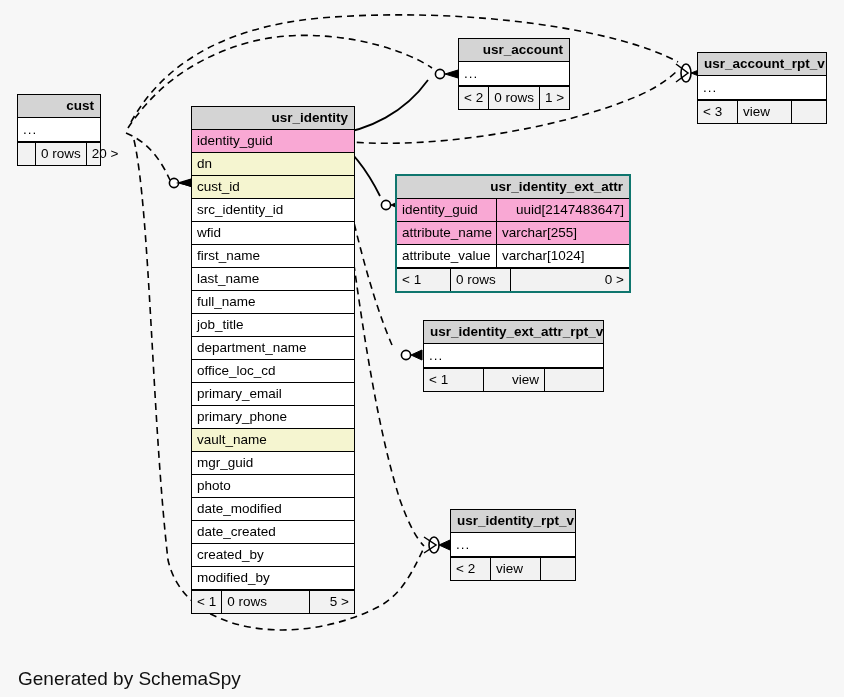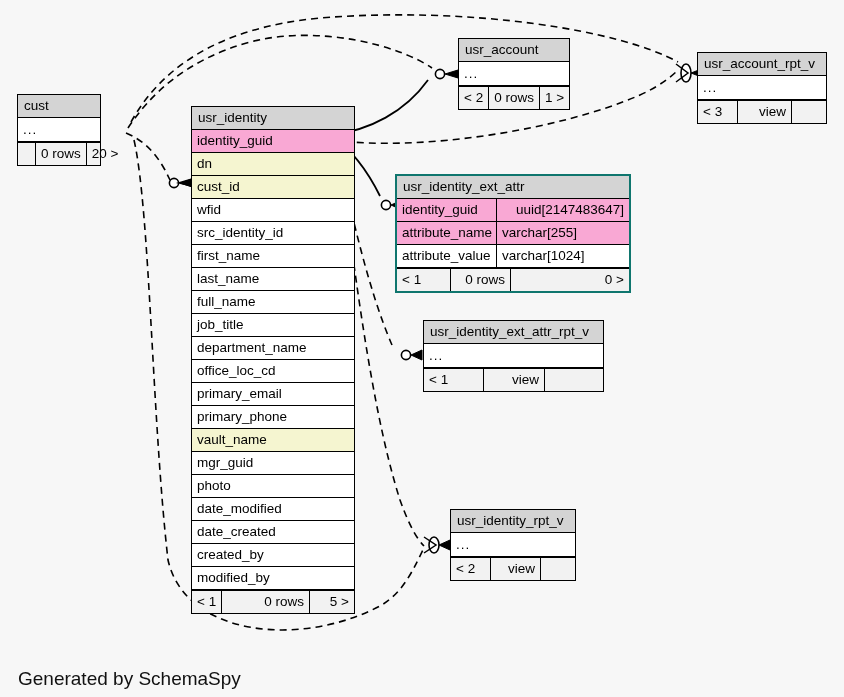--- a/index.html
+++ b/index.html
@@ -19,24 +19,25 @@
     background:#fff;
     box-sizing:border-box;
     font-size:13.5px;
     color:#000;
   }
   .entity.thick{border:2px solid #0f766e;}
 
   .ent-title{
     background:#d4d4d4;
     border-bottom:1px solid #000;
-    text-align:left;
+    text-align:right;
     padding:3px 6px 4px 6px;
     line-height:15px;
     white-space:nowrap;
+    font-weight:bold;
   }
   .row{
     display:flex;
     border-bottom:1px solid #000;
     line-height:15px;
     min-height:22px;
     box-sizing:border-box;
   }
   .row:last-child{border-bottom:none;}
   .row .cname{
@@ -63,21 +64,21 @@
     line-height:15px;
     min-height:22px;
     box-sizing:border-box;
   }
   .foot div{
     padding:3px 5px 4px 5px;
     white-space:nowrap;
     box-sizing:border-box;
   }
   .foot .f-left{flex:0 0 auto;text-align:left;border-right:1px solid #000;}
-  .foot .f-mid{flex:1 1 auto;text-align:right;border-right:1px solid #000;}
+  .foot .f-mid{flex:1 1 auto;text-align:left;border-right:1px solid #000;}
   .foot .f-right{flex:0 0 auto;text-align:right;}
   .foot .f-grow{flex:1 1 auto;}
 
   .credit{
     position:absolute;
     left:18px;top:668px;
     font-size:19px;
     color:#111;
     white-space:nowrap;
   }
@@ -164,24 +165,24 @@
     <div class="row pk">
       <span class="cname">identity_guid</span>
     </div>
     <div class="row fk">
       <span class="cname">dn</span>
     </div>
     <div class="row fk">
       <span class="cname">cust_id</span>
     </div>
     <div class="row plain">
+      <span class="cname">src_identity_id</span>
+    </div>
+    <div class="row plain">
       <span class="cname">wfid</span>
-    </div>
-    <div class="row plain">
-      <span class="cname">src_identity_id</span>
     </div>
     <div class="row plain">
       <span class="cname">first_name</span>
     </div>
     <div class="row plain">
       <span class="cname">last_name</span>
     </div>
     <div class="row plain">
       <span class="cname">full_name</span>
     </div>

